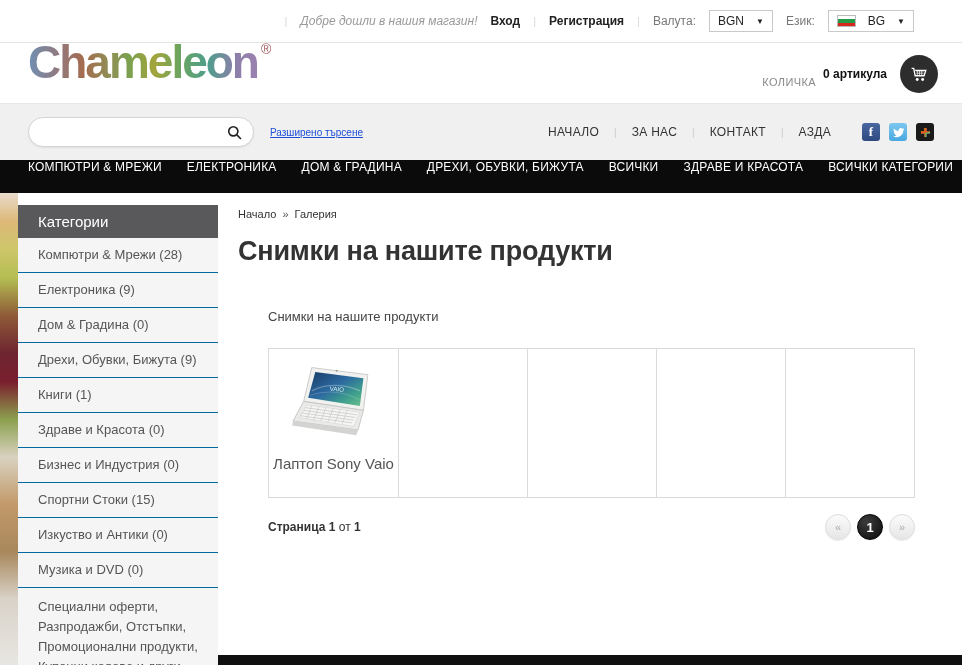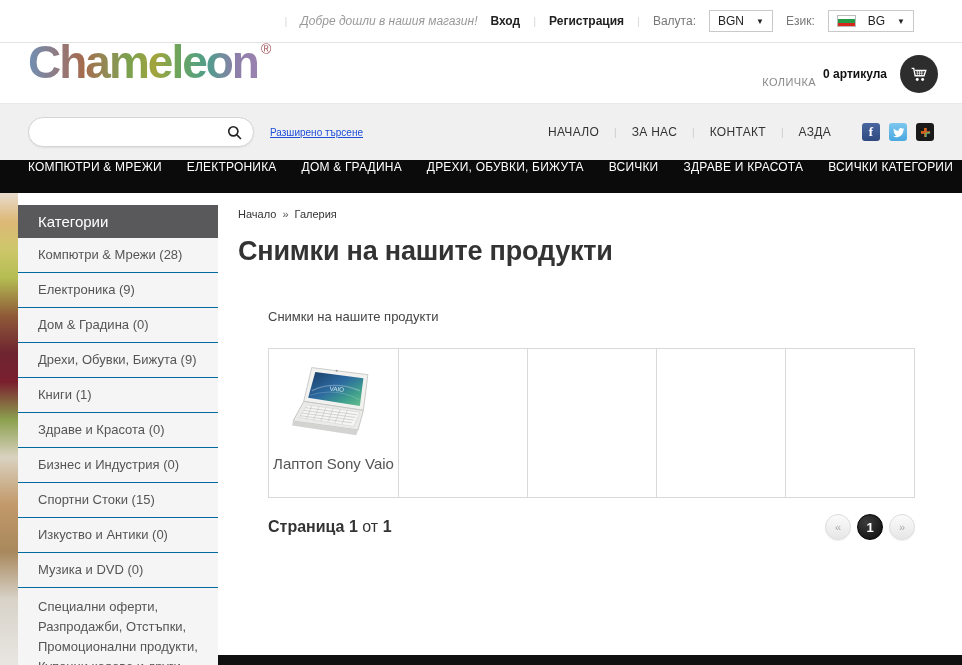--- a/index.html
+++ b/index.html
@@ -119,21 +119,21 @@
     display: grid; grid-template-columns: repeat(5, 1fr);
     border: 1px solid #d9d9d9;
   }
   .cell { border-left: 1px solid #d9d9d9; display: flex; flex-direction: column; align-items: center; padding-top: 12px; }
   .cell:first-child { border-left: none; }
   .cell.filled { cursor: pointer; }
   .caption { margin-top: 6px; font-size: 15px; color: #555; }
   .laptop { width: 98px; height: 88px; }
 
   .pag-row { margin-left: 30px; margin-top: 16px; width: 647px; display: flex; align-items: center; }
-  .pag-text { font-size: 16px; color: #333; }
+  .pag-text { font-size: 12px; color: #333; }
   .pag-text .b { font-weight: 700; }
   .pag-buttons { margin-left: auto; display: flex; gap: 6px; align-items: center; }
   .pag-btn {
     width: 26px; height: 26px; border-radius: 50%;
     display: flex; align-items: center; justify-content: center; cursor: pointer; font-size: 11px;
   }
   .pag-arrow {
     background: linear-gradient(180deg,#fbfbfb,#e6e6e6);
     border: 1px solid #ddd; color: #a9a9a9;
     box-shadow: 0 1px 1px rgba(0,0,0,.08);

